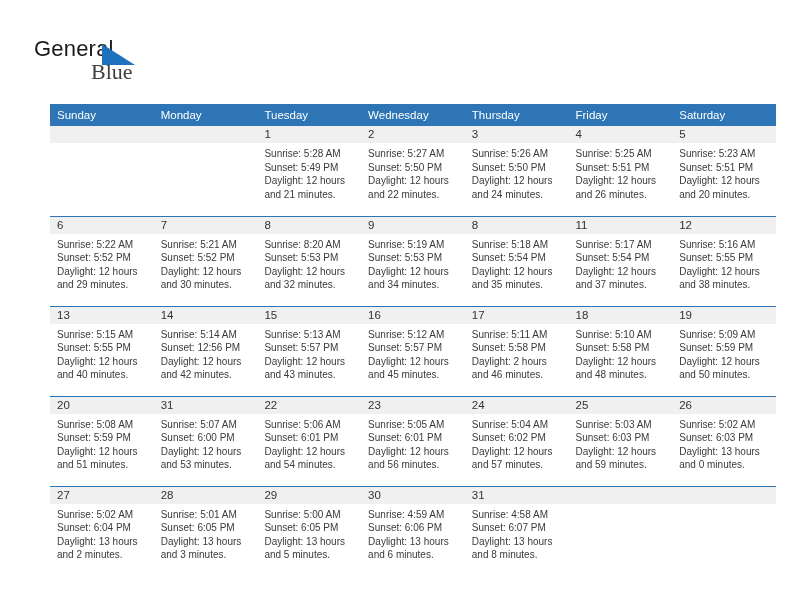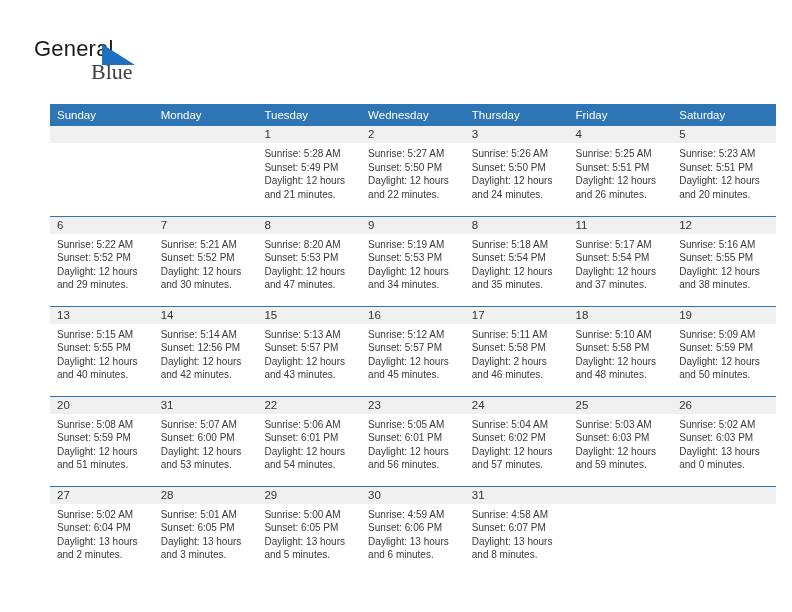--- a/index.html
+++ b/index.html
@@ -251,21 +251,21 @@
               <div>Sunrise: 5:21 AM</div>
               <div>Sunset: 5:52 PM</div>
               <div class="wrap">Daylight: 12 hours and 30 minutes.</div>
             </div>
           </td>
           <td class="day-cell">
             <div class="daynum">8</div>
             <div class="details">
               <div>Sunrise: 8:20 AM</div>
               <div>Sunset: 5:53 PM</div>
-              <div class="wrap">Daylight: 12 hours and 47 minutes.</div>
+              <div class="wrap">Daylight: 12 hours and 32 minutes.</div>
             </div>
           </td>
           <td class="day-cell">
             <div class="daynum">9</div>
             <div class="details">
               <div>Sunrise: 5:19 AM</div>
               <div>Sunset: 5:53 PM</div>
               <div class="wrap">Daylight: 12 hours and 34 minutes.</div>
             </div>
           </td>

